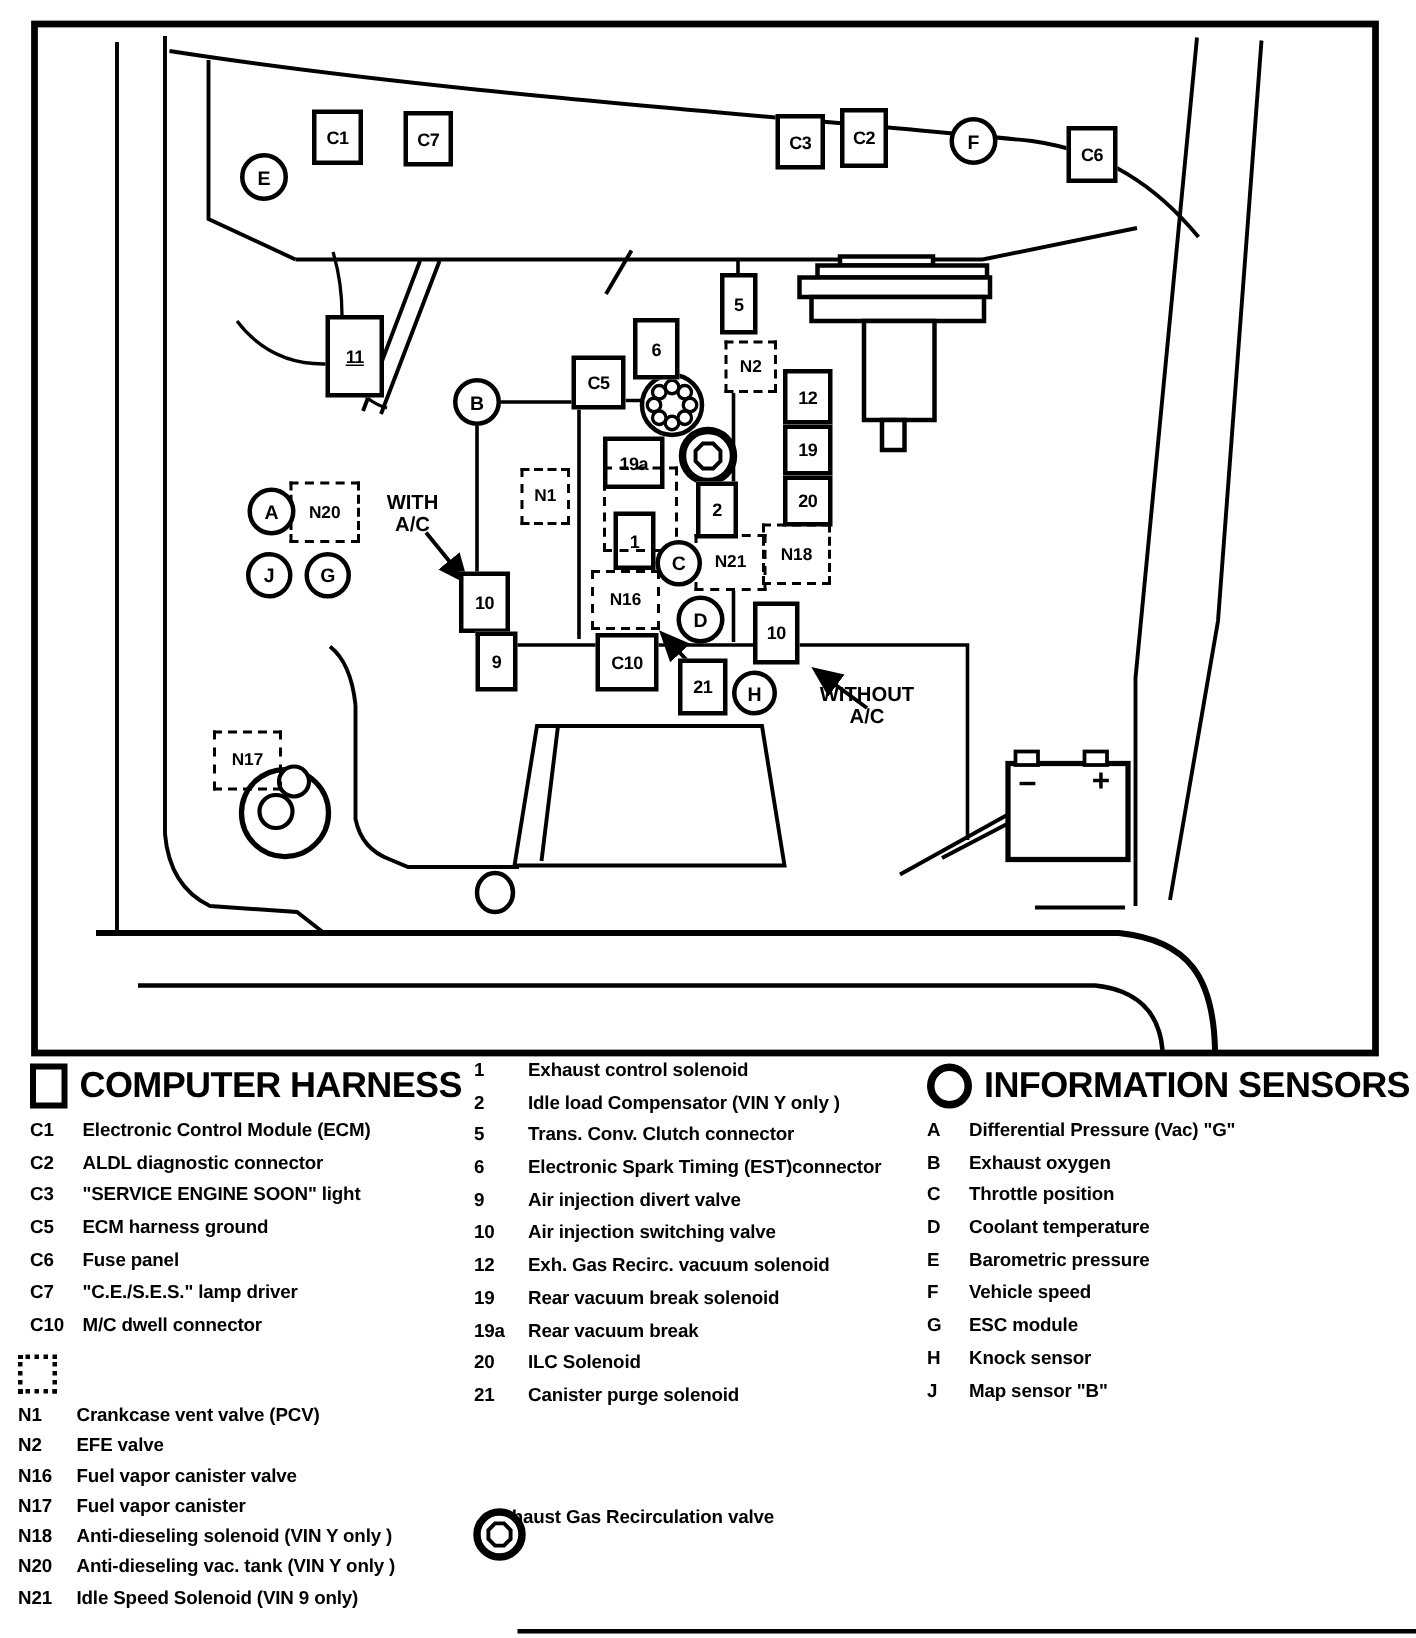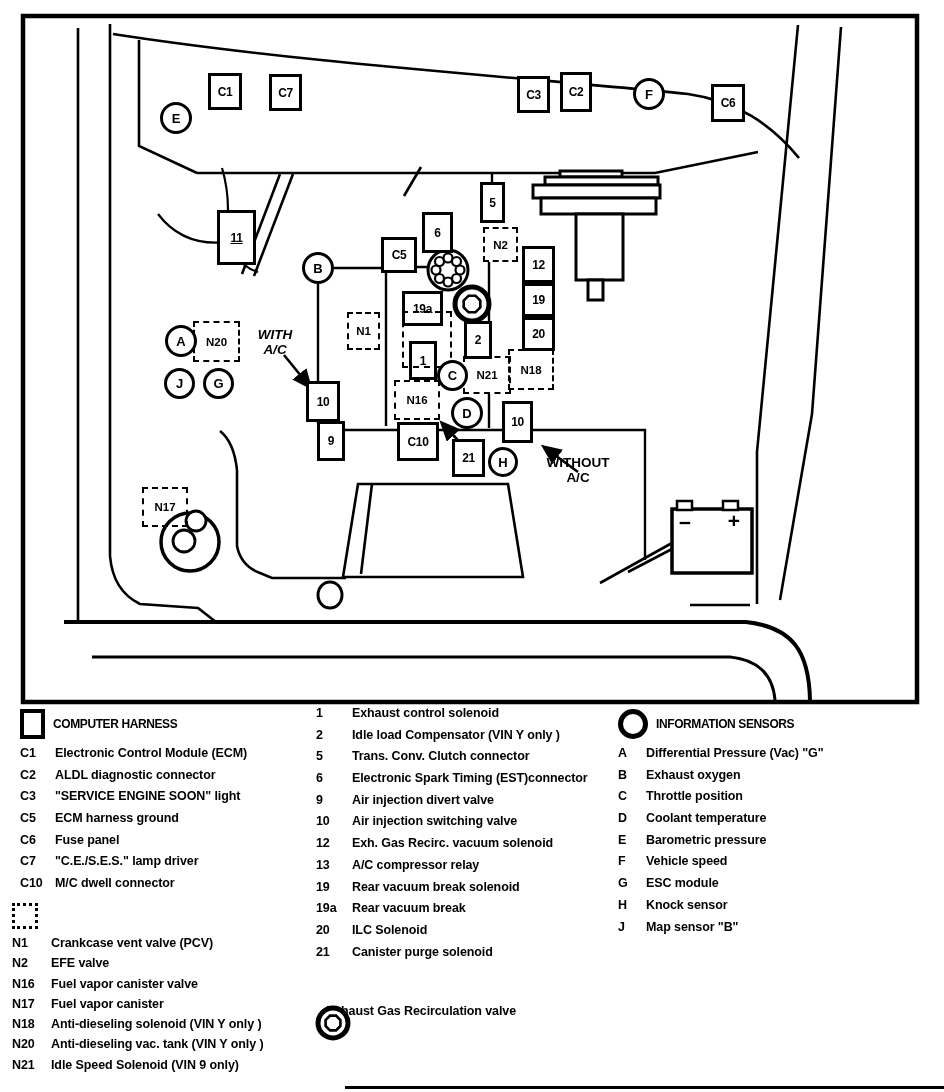--- a/index.html
+++ b/index.html
@@ -11,21 +11,21 @@
         display:flex;align-items:center;justify-content:center;
         font-weight:bold;color:#000;}
   .dbox{border:3px solid #000;background:#fff;font-size:12px;letter-spacing:-0.3px;}
   .ndash{border:2.5px dashed #000;background:transparent;font-size:11.5px;}
   .dcirc{border:3.5px solid #000;background:#fff;border-radius:50%;font-size:13px;}
   .anno{font-size:13.5px;line-height:1.08;text-align:center;flex-direction:column;background:transparent;}
   .bsign{font-size:21px;background:transparent;}
   
   .legcol{position:absolute;z-index:2;}
   .lhead{display:flex;align-items:center;margin-bottom:7px;}
-  .lhead .ttl{font-size:12px;font-weight:bold;letter-spacing:-0.4px;white-space:nowrap;margin-left:8px;}
+  .lhead .ttl{font-size:24px;font-weight:bold;letter-spacing:-0.4px;white-space:nowrap;margin-left:8px;}
   .icon-sq{width:17px;height:22px;border:4px solid #000;background:#fff;}
   .icon-rect{width:16px;height:28px;border:4px solid #000;background:#fff;}
   .icon-circ{width:20px;height:20px;border:5px solid #000;border-radius:50%;background:#fff;}
   .icon-dot{width:20px;height:20px;border:3px dotted #000;background:#fff;}
   .lrow{display:flex;align-items:baseline;font-size:12.5px;font-weight:bold;
         letter-spacing:-0.1px;white-space:nowrap;}
   .h217 .lrow{height:21.7px;}
   .h203 .lrow{height:20.3px;}
   .lid{flex:0 0 auto;margin-right:8px;}
   .w27{width:27px;} .w31{width:31px;} .w28{width:28px;} .w20{width:20px;}
@@ -235,21 +235,21 @@
       <div class="dcirc" style="left: 451px; top: 397px; width: 32px; height: 32px;">
         <span>D</span>
       </div>
       <div class="dcirc" style="left: 488px; top: 447px; width: 30px; height: 30px;">
         <span>H</span>
       </div>
     </div>
 
   <div>
 
-  <div class="anno" style="left: 246px; top: 328px; width: 58px; font-style: italic;">
+  <div class="anno" style="left: 246px; top: 328px; width: 58px;">
         <span>WITH</span>
         <span>A/C</span>
       </div>
       <div class="anno" style="left: 538px; top: 456px; width: 80px; text-align: right;">
         <span>WITHOUT</span>
         <span>A/C</span>
       </div>
     </div>
 
   <div class="bsign" style="left:674px;top:511px;width:22px;">−</div>
@@ -353,24 +353,20 @@
           <span class="lid w28">9</span>
           <span>Air injection divert valve</span>
         </div>
         <div class="lrow">
           <span class="lid w28">10</span>
           <span>Air injection switching valve</span>
         </div>
         <div class="lrow">
           <span class="lid w28">12</span>
           <span>Exh. Gas Recirc. vacuum solenoid</span>
-        </div>
-        <div class="lrow">
-          <span class="lid w28">13</span>
-          <span>A/C compressor relay</span>
         </div>
         <div class="lrow">
           <span class="lid w28">19</span>
           <span>Rear vacuum break solenoid</span>
         </div>
         <div class="lrow">
           <span class="lid w28">19a</span>
           <span>Rear vacuum break</span>
         </div>
         <div class="lrow">

